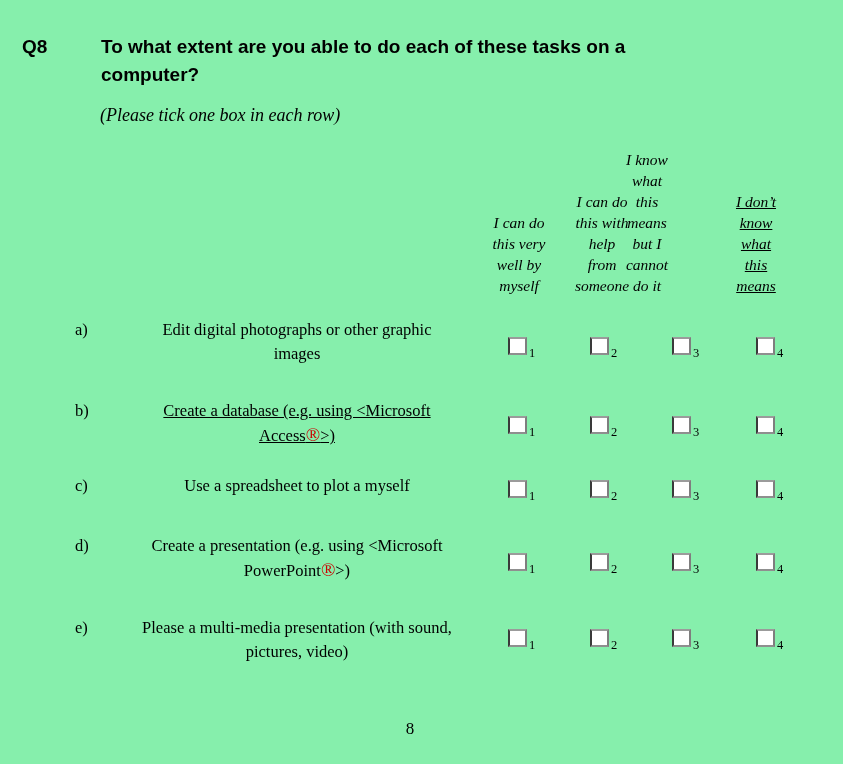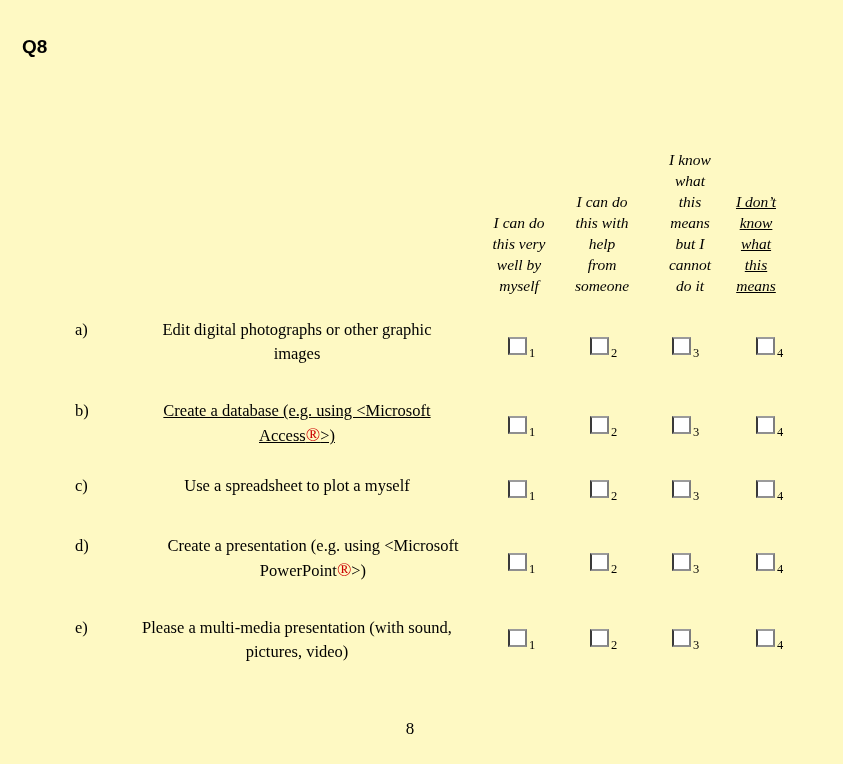--- a/index.html
+++ b/index.html
@@ -1,20 +1,20 @@
 <!DOCTYPE html>
 <html><head>
 <meta charset="utf-8">
 <style>
   html, body { margin: 0; padding: 0; background: #ffffff; }
   .page {
     position: relative;
     width: 843px;
     height: 764px;
-    background: #fef9c3;
+    background: #86efac;
     color: #000000;
     font-family: "Liberation Serif", serif;
     overflow: hidden;
   }
   .qnum {
     position: absolute;
     left: 22px; top: 33px;
     font-family: "Liberation Sans", sans-serif;
     font-weight: 700;
     font-size: 19px;
@@ -96,31 +96,34 @@
     text-align: center;
     font-size: 17px;
     line-height: 20px;
   }
 </style>
 </head>
 <body>
 
 <div class="page" id="page">
   <div class="qnum">Q8</div>
+  <div class="qtitle">To what extent are you able to do each of these tasks on a
+computer?</div>
+  <div class="instruction">(Please tick one box in each row)</div>
   <div id="headers">
       <div class="hdr" style="left: 464px;">I can do
 this very
 well by
 myself</div>
       <div class="hdr" style="left: 547px;">I can do
 this with
 help
 from
 someone</div>
-      <div class="hdr" style="left: 635px;">I know
+      <div class="hdr" style="left: 592px;">I know
 what
 this
 means
 but I
 cannot
 do it</div>
       <div class="hdr" style="left: 701px; text-decoration: underline;">I don’t
 know
 what
 this
@@ -177,21 +180,21 @@
       </div>
       <div class="cb" style="left: 672px; top: 480px;">
         <span class="box"></span>
         <span class="num">3</span>
       </div>
       <div class="cb" style="left: 756px; top: 480px;">
         <span class="box"></span>
         <span class="num">4</span>
       </div>
       <div class="row-letter" style="left: 75px; top: 534px;">d)</div>
-      <div class="row-text" style="left: 97px; top: 534px; margin-left: 16px;"><span>Create a presentation (e.g. using &lt;Microsoft
+      <div class="row-text" style="left: 97px; top: 534px;"><span>Create a presentation (e.g. using &lt;Microsoft
 PowerPoint</span><span class="seg-red">®</span><span>&gt;)</span></div>
       <div class="cb" style="left: 508px; top: 553px;">
         <span class="box"></span>
         <span class="num">1</span>
       </div>
       <div class="cb" style="left: 590px; top: 553px;">
         <span class="box"></span>
         <span class="num">2</span>
       </div>
       <div class="cb" style="left: 672px; top: 553px;">

